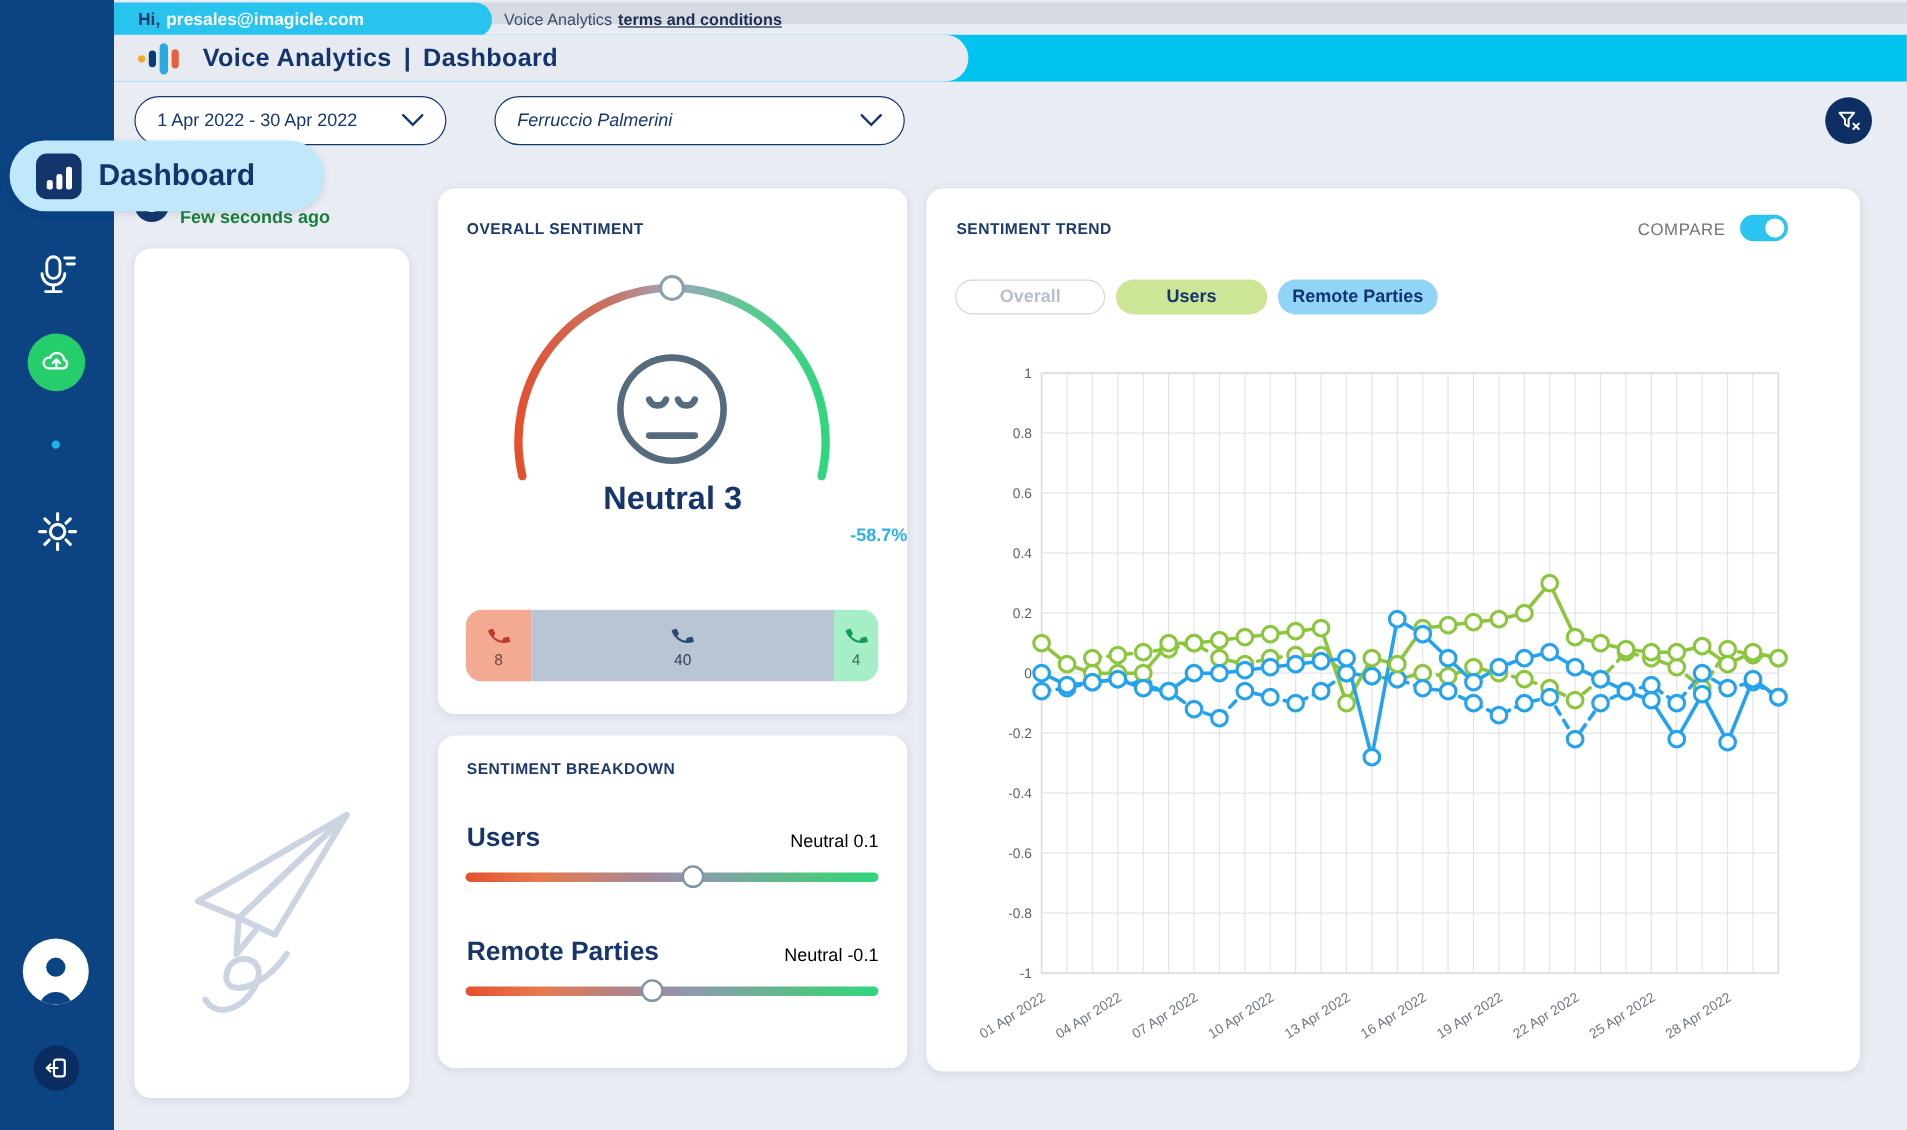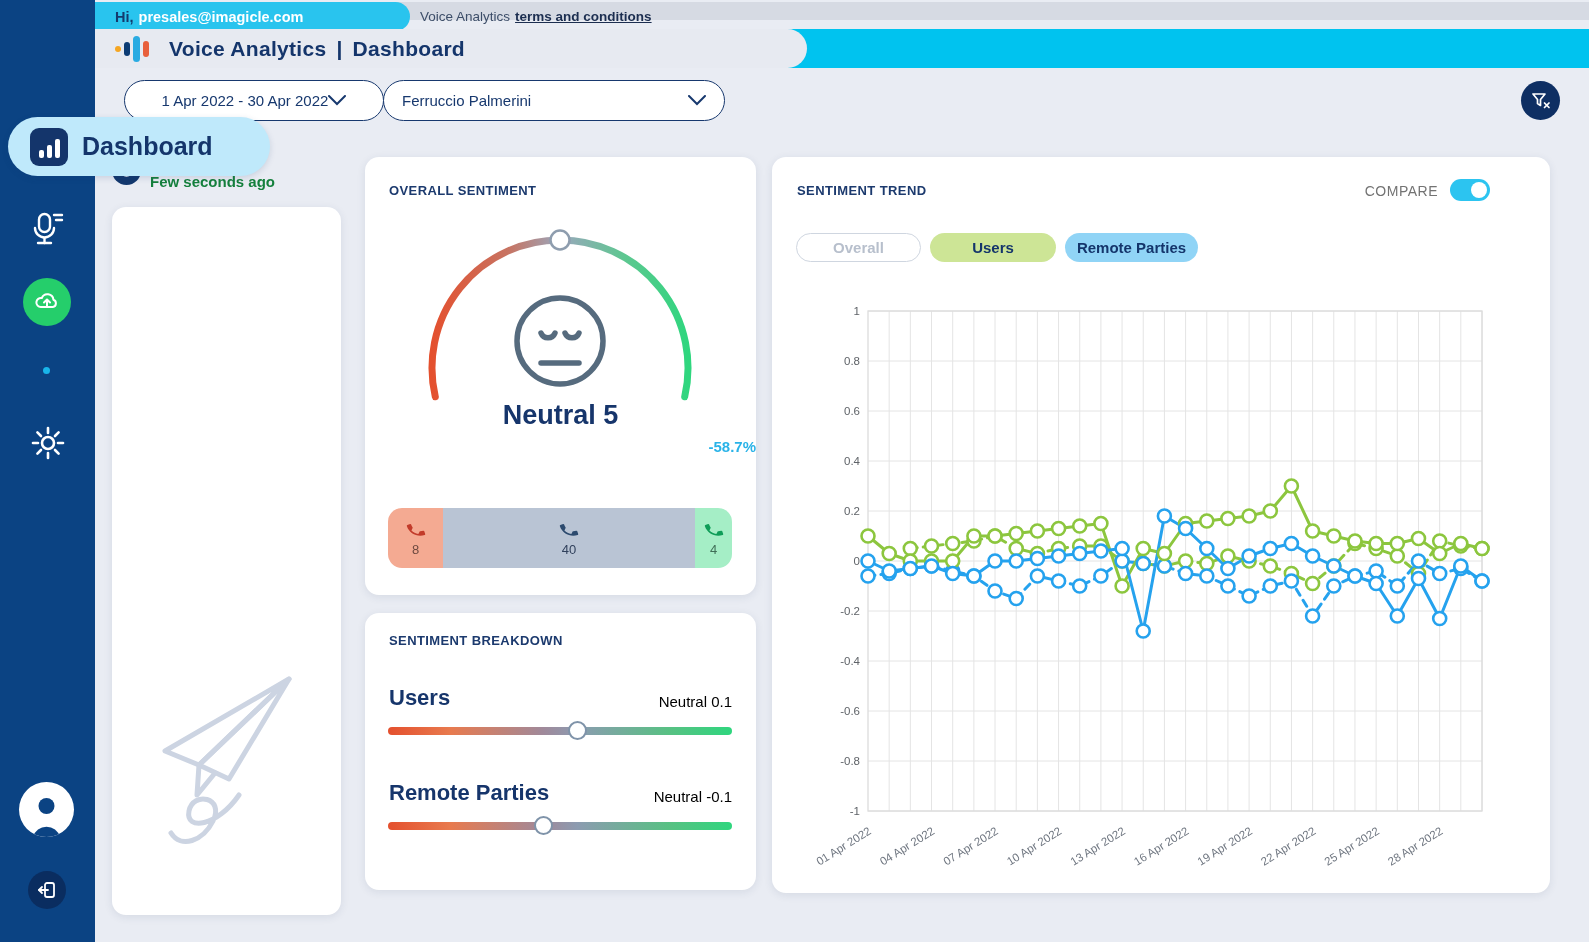--- a/index.html
+++ b/index.html
@@ -28,22 +28,22 @@
   #terms-area a { color:#1c2e50; font-weight:bold; text-decoration:underline; margin-left:5px; }
   #topbar2 { position:absolute; left:95px; top:29px; width:1494px; height:39px; background:#00c3ef; }
   #title-block { position:absolute; left:0; top:0; width:712px; height:39px; background:#e7eaf1;
     border-radius:0 22px 22px 0; display:flex; align-items:center; padding-left:18px; }
   #page-title { font-size:21px; font-weight:bold; color:#14356b; letter-spacing:.3px; margin-left:14px; }
   #page-title .sep { margin:0 10px; font-weight:bold; }
 
   
   .dd { position:absolute; top:80px; height:41px; background:#fff; border:1.6px solid #17386e; border-radius:22px;
     display:flex; align-items:center; justify-content:space-between; padding:0 18px; font-size:15px; color:#17386e; }
-  #dd-date { left:124px; width:260px;justify-content:center; }
-  #dd-user { left:383px; width:342px; }
+  #dd-date { left:112px; width:260px; }
+  #dd-user { left:412px; width:342px;font-style:italic; }
   #filter-clear { position:absolute; left:1521px; top:81px; width:39px; height:39px; border-radius:50%;
     background:#0e2f63; display:flex; align-items:center; justify-content:center; }
 
   
   #refresh-chip { position:absolute; left:112px; top:156px; width:29px; height:29px; border-radius:50%;
     background:#13386e; z-index:6; display:flex; align-items:center; justify-content:center; }
   #dash-pill { position:absolute; left:8px; top:117px; width:262px; height:59px; background:#bfe9fb;
     border-radius:30px; display:flex; align-items:center; padding-left:22px; z-index:7;
     box-shadow:0 2px 6px rgba(20,53,107,.15); }
   #dash-pill .sq { width:38px; height:38px; background:#14356b; border-radius:9px; display:flex; align-items:flex-end;
@@ -245,21 +245,21 @@
     </defs>
     <path id="gauge-arc" d="M 28.3 181.8 A 128 128 0 1 1 277.7 181.8" stroke="url(#gaugeGrad)" stroke-width="7" fill="none" stroke-linecap="round"></path>
     <circle id="gauge-knob" cx="153.0" cy="25.0" r="9.5" fill="#fff" stroke="#8e9dae" stroke-width="2.5"></circle>
     <g stroke="#566b7e" stroke-width="5.5" fill="none" stroke-linecap="round">
       <circle cx="153" cy="126" r="43"></circle>
       <path d="M134 118 a7.5 7.5 0 0 0 14 0"></path>
       <path d="M158 118 a7.5 7.5 0 0 0 14 0"></path>
       <line x1="134" y1="148" x2="172" y2="148"></line>
     </g>
   </svg>
-  <div id="overall-label">Neutral 5</div>
+  <div id="overall-label">Neutral 3</div>
   <div id="overall-delta">-58.7%</div>
   <div id="phone-bar">
     <div class="pseg" id="pseg-neg">
       <svg width="20" height="20" viewBox="0 0 24 24">
         <path transform="rotate(-18 12 12)" fill="#c23b2a" d="M6.62 10.79c1.44 2.83 3.76 5.14 6.59 6.59l2.2-2.2c.27-.27.67-.36 1.02-.24 1.12.37 2.33.57 3.57.57.55 0 1 .45 1 1V20c0 .55-.45 1-1 1-9.39 0-17-7.61-17-17 0-.55.45-1 1-1h3.5c.55 0 1 .45 1 1 0 1.25.2 2.45.57 3.57.11.35.03.74-.24 1.02l-2.21 2.2z"></path>
       </svg>
       <span class="n">8</span>
     </div>
     <div class="pseg" id="pseg-neu">
       <svg width="20" height="20" viewBox="0 0 24 24">

